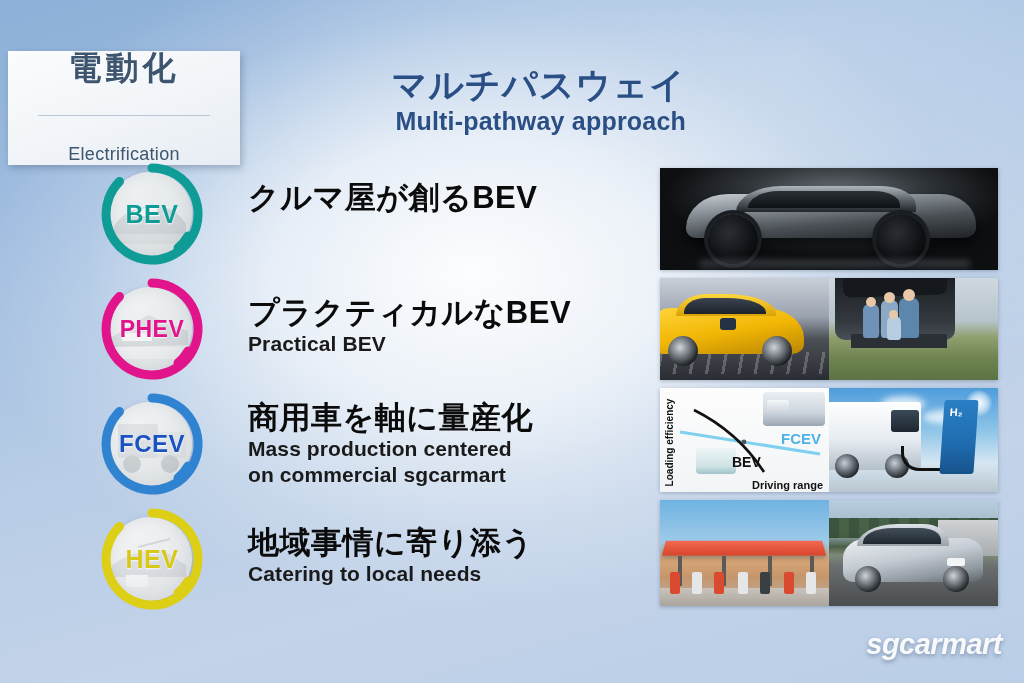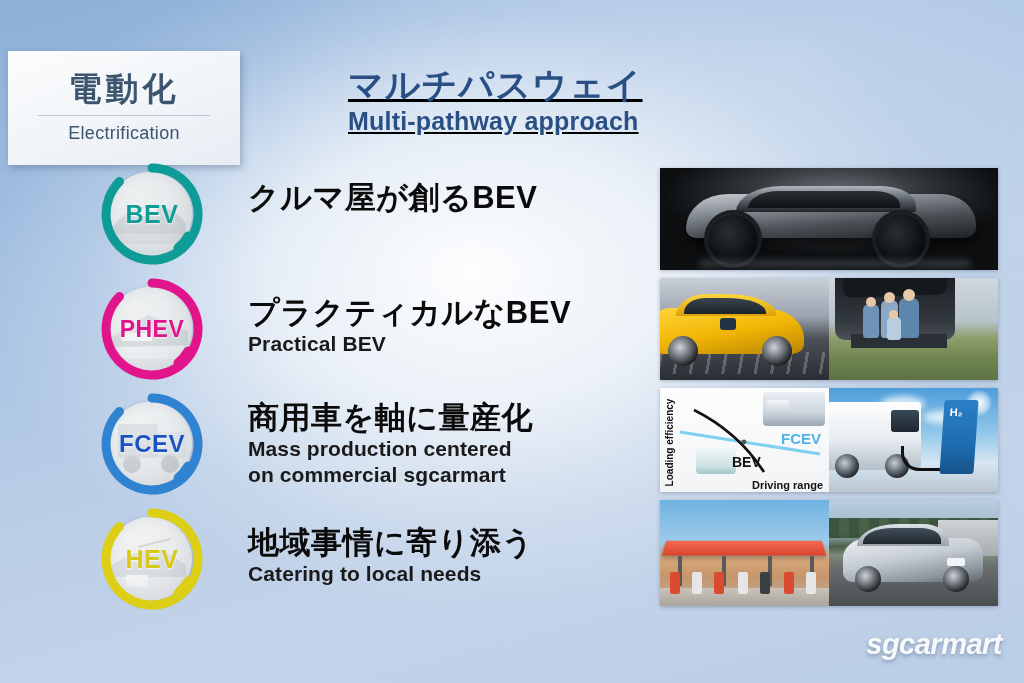--- a/index.html
+++ b/index.html
@@ -13,32 +13,32 @@
     background:
       radial-gradient(ellipse 620px 420px at 46% 40%, rgba(255,255,255,0.97) 0%, rgba(255,255,255,0.72) 32%, rgba(255,255,255,0.18) 62%, rgba(255,255,255,0) 80%),
       radial-gradient(ellipse 900px 600px at 78% 8%, rgba(255,255,255,0.30) 0%, rgba(255,255,255,0) 60%),
       linear-gradient(165deg,#8db0d8 0%, #9dbbdf 22%, #b8cde6 52%, #c3d3e9 74%, #bacee7 100%);
   }
   
   .elec-box{
     position:absolute;left:8px;top:51px;width:232px;height:114px;
     background:linear-gradient(160deg,#fbfcfd 0%, #f3f6f9 45%, #e7edf4 100%);
     box-shadow:2px 3px 7px rgba(40,60,90,0.30);
-    display:flex;flex-direction:column;align-items:center;justify-content:center;
+    display:flex;flex-direction:column;align-items:center;justify-content:space-between;
   }
   .elec-jp{
     font-size:33px;font-weight:bold;color:#3d556e;letter-spacing:4px;
     line-height:1.05;padding-bottom:5px;
     text-shadow:0 1px 0 rgba(255,255,255,0.9);
   }
   .elec-rule{width:172px;height:1px;background:#b9c6d4;margin:3px 0 7px 0;}
   .elec-en{font-size:18px;color:#3d556e;letter-spacing:0.3px;}
 
   
-  .heading{position:absolute;left:348px;top:66px;width:330px;text-align:left;text-decoration:underline;}
+  .heading{position:absolute;left:356px;top:66px;width:330px;text-align:right;}
   .head-jp{font-size:35px;font-weight:bold;color:#2a4f85;letter-spacing:1px;line-height:1.08;white-space:nowrap;}
   .head-en{font-size:25px;font-weight:bold;color:#2a4f85;letter-spacing:0.2px;margin-top:3px;white-space:nowrap;}
 
   
   .row{position:absolute;left:96px;width:560px;height:118px;}
   .row1{top:158px}.row2{top:273px}.row3{top:388px}.row4{top:503px}
 
   .badge{
     position:absolute;left:0;top:4px;width:112px;height:112px;
   }

